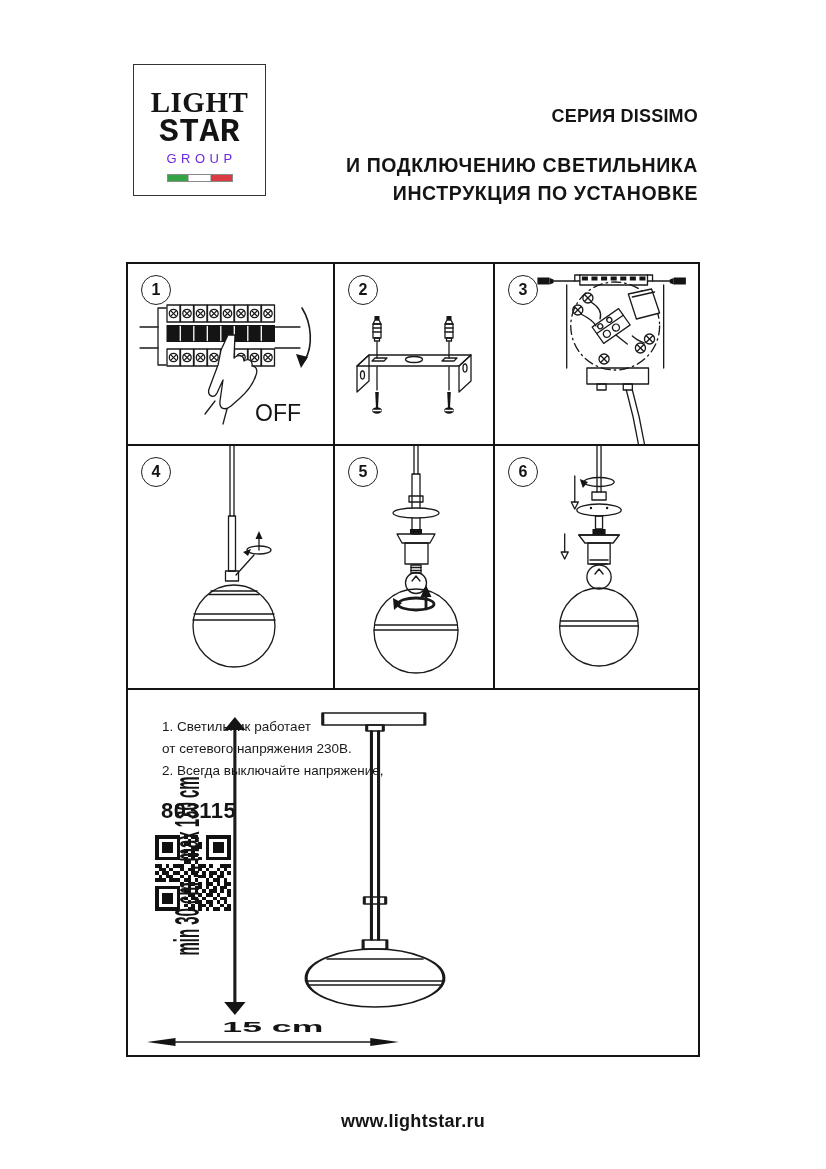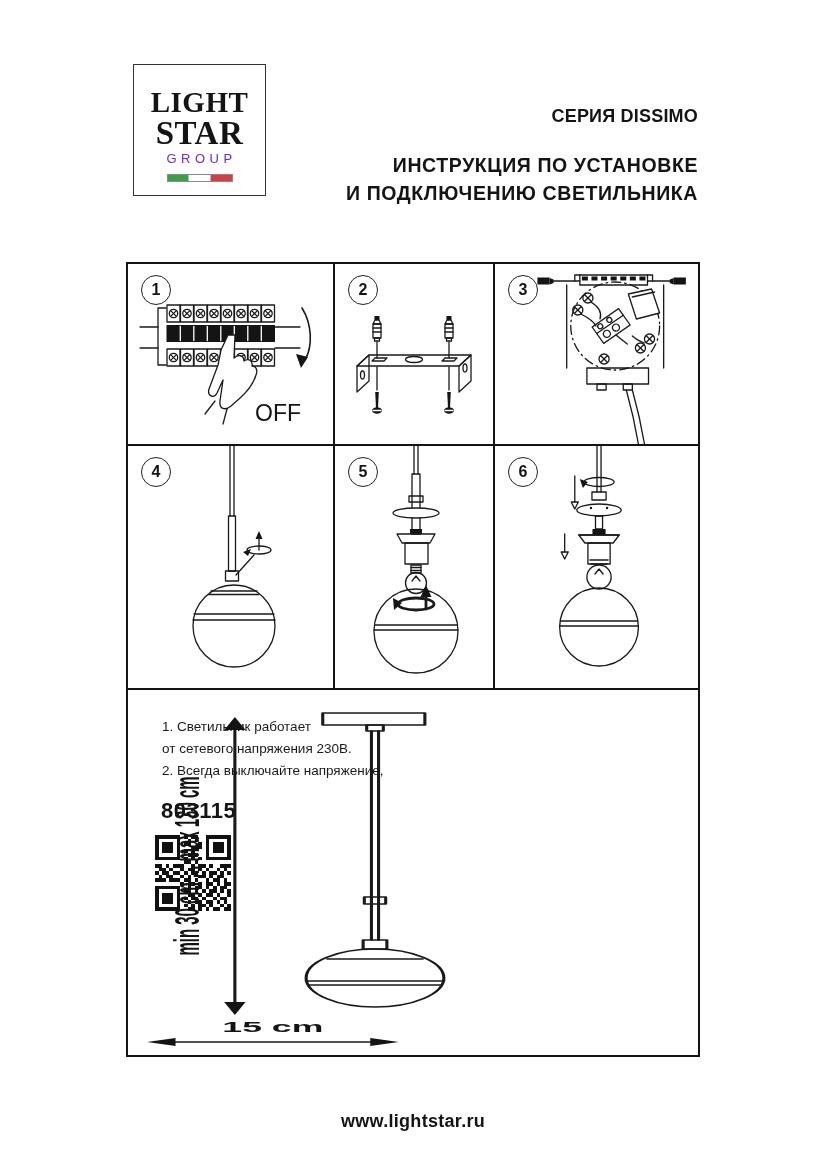--- a/index.html
+++ b/index.html
@@ -3,21 +3,21 @@
 <meta charset="utf-8">
 <style>
   html,body{margin:0;padding:0;background:#e8e8e8;}
   #page{position:relative;width:826px;height:1169px;background:#ffffff;margin:0 auto;
         font-family:"Liberation Sans",sans-serif;color:#141414;overflow:hidden;}
 
   
   .logo-box{position:absolute;left:133px;top:64px;width:133px;height:132px;
             border:1.5px solid #333;box-sizing:border-box;text-align:center;padding-top:22px;}
   .logo-light{font-family:"Liberation Serif",serif;font-weight:bold;font-size:29px;line-height:30px;letter-spacing:.5px;}
-  .logo-star{font-family:Liberation Serif, serif;font-weight:bold;font-size:33px;line-height:32px;letter-spacing:.5px;}
+  .logo-star{font-family:Liberation Mono, monospace;font-weight:bold;font-size:33px;line-height:32px;letter-spacing:.5px;}
   .logo-group{font-size:13px;letter-spacing:4.5px;margin-top:2px;color:#6d28d9;padding-left:4px;}
   .flag{width:66px;height:8px;margin:8px auto 0;display:flex;border:1px solid #8a8a8a;box-sizing:border-box;}
   .flag-seg{flex:1;border-right:1px solid #bbb;}
   .flag-seg:last-child{border-right:none;}
 
   .hdr-series{position:absolute;top:63px;right:128px;text-align:right;
               font-weight:bold;font-size:18px;line-height:27px;letter-spacing:.2px;margin-top:40px;}
   .hdr-title{position:absolute;top:151px;right:128px;text-align:right;
              font-weight:bold;font-size:19.5px;line-height:28px;letter-spacing:.6px;}
 
@@ -70,22 +70,22 @@
       <span class="flag-seg" style="background: rgb(51, 163, 69);"></span>
         <span class="flag-seg" style="background: rgb(255, 255, 255);"></span>
         <span class="flag-seg" style="background: rgb(218, 59, 67);"></span>
     </div>
   </div>
 
   <div class="hdr-series">
     <div>СЕРИЯ DISSIMO</div>
   </div>
   <div class="hdr-title">
+    <div>И ПОДКЛЮЧЕНИЮ СВЕТИЛЬНИКА</div>
     <div>ИНСТРУКЦИЯ ПО УСТАНОВКЕ</div>
-    <div>И ПОДКЛЮЧЕНИЮ СВЕТИЛЬНИКА</div>
   </div>
 
   <div class="grid">
 
     <div class="cell c1">
       <div class="step-num">1</div>
       <svg class="diag" viewBox="0 0 205 180" preserveAspectRatio="none">
         <defs>
           <g id="mod">
               <rect width="13" height="17"></rect>

